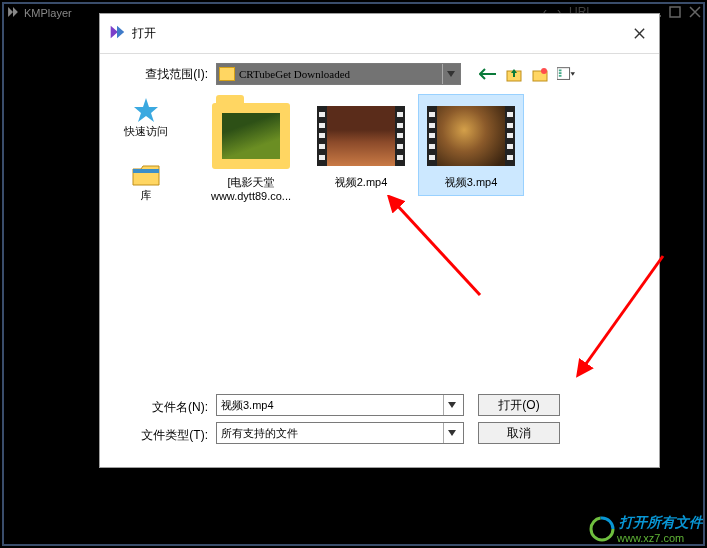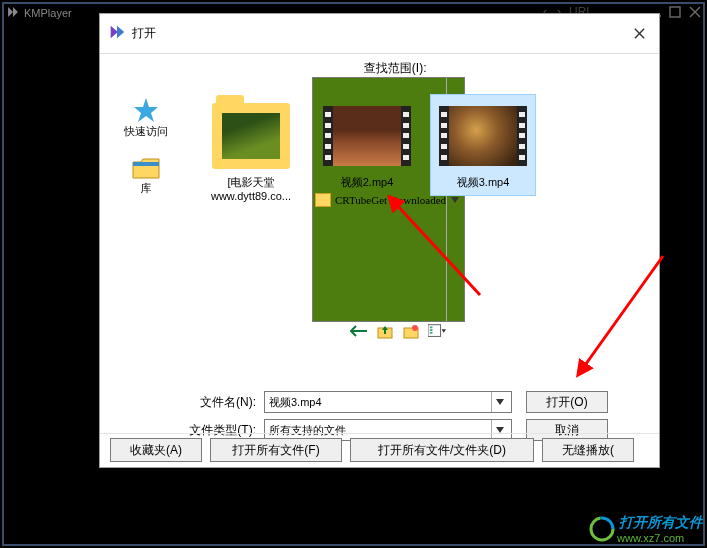--- a/index.html
+++ b/index.html
@@ -8,48 +8,48 @@
 .kmp-logo { display: flex; align-items: flex-end; gap: 4px; }
 .kmp-logo svg { width: 14px; height: 14px; }
 .kmp-right { margin-left: auto; display: flex; gap: 8px; align-items: center; }
 .kmp-right svg { width: 12px; height: 12px; fill: #666; }
 .dialog { position: absolute; left: 99px; top: 13px; width: 561px; height: 455px; background: #fff; border: 1px solid #a0a0a0; box-shadow: 2px 2px 8px rgba(0,0,0,0.4); }
 .dlg-titlebar { height: 40px; display: flex; align-items: center; padding: 0 8px; border-bottom: 1px solid #ddd; }
 .dlg-icon svg { width: 18px; height: 18px; }
 .dlg-title { font-size: 12px; margin-left: 6px; }
 .dlg-close { margin-left: auto; width: 24px; height: 24px; display: flex; align-items: center; justify-content: center; cursor: pointer; }
 .dlg-close svg { width: 13px; height: 13px; stroke: #333; stroke-width: 1.5; fill: none; }
-.lookin-row { height: 28px; display: flex; align-items: center; padding: 0 6px 0 24px; margin-top: 6px; font-size: 12px; flex-direction: column; }
+.lookin-row { height: 28px; display: flex; align-items: center; padding: 0 6px 0 24px; margin-top: 6px; font-size: 12px; }
 .lookin-label { width: 92px; text-align: right; padding-right: 8px; }
-.lookin-combo { flex: 0 0 245px; height: 22px; border: 1px solid #7a7a7a; display: flex; align-items: center; padding: 0 2px; background: #4d7c0f; }
+.lookin-combo { flex: 0 0 245px; height: 22px; border: 1px solid #7a7a7a; display: flex; align-items: center; padding: 0 2px; background: #737373; }
 .lookin-combo .folder-ic { width: 16px; height: 14px; background: #ffd662; border: 1px solid #d4a017; margin-right: 4px; }
 .lookin-combo span { font-size: 11px; font-family: SimSun; }
 .lookin-arrow { margin-left: auto; width: 16px; height: 100%; border-left: 1px solid #aaa; display: flex; align-items: center; justify-content: center; }
 .lookin-arrow svg { width: 8px; height: 6px; fill: #333; }
 .toolbar-icons { display: flex; gap: 8px; margin-left: 18px; align-items: center; }
 .toolbar-icons div { width: 18px; height: 18px; display: flex; align-items: center; justify-content: center; }
 .dialog-body { display: flex; height: 300px; }
-.places { width: 92px; display: flex; flex-direction: column; align-items: center; padding-top: 4px; gap: 4px; }
+.places { width: 92px; display: flex; flex-direction: column; align-items: center; padding-top: 4px; gap: 11px; }
 .place-item { width: 84px; display: flex; flex-direction: column; align-items: center; padding: 4px 0 6px; font-size: 11px; cursor: pointer; }
 .place-item .pic { width: 32px; height: 28px; display: flex; align-items: center; justify-content: center; }
-.file-area { flex: 1; padding: 6px; display: flex; gap: 10px; align-items: flex-start; }
+.file-area { flex: 1; padding: 6px; display: flex; gap: 4px; align-items: flex-start; }
 .file-item { width: 106px; display: flex; flex-direction: column; align-items: center; padding: 6px 2px; font-size: 11px; border: 1px solid transparent; }
 .file-item.selected { background: #cce8ff; border: 1px solid #99d1ff; }
 .thumb { width: 84px; height: 70px; position: relative; display: flex; align-items: center; justify-content: center; }
 .folder-thumb { width: 78px; height: 66px; background: #ffd662; border-radius: 3px; position: relative; }
 .folder-thumb::before { content: ''; position: absolute; top: -8px; left: 4px; width: 28px; height: 10px; background: #ffd662; border-radius: 3px 3px 0 0; }
 .folder-inner { position: absolute; top: 10px; left: 10px; width: 58px; height: 46px; background: linear-gradient(160deg,#2d5016 30%,#6b8e23 70%); }
 .video-thumb { width: 84px; height: 60px; background: #333; position: relative; }
 .sprockets { position: absolute; top: 0; bottom: 0; width: 10px; background: #222; display: flex; flex-direction: column; justify-content: space-evenly; }
 .sprockets.left { left: -2px; }
 .sprockets.right { right: -2px; }
 .sproc-hole { width: 6px; height: 5px; background: #eee; margin: 0 auto; }
 .vid-body { position: absolute; left: 8px; right: 8px; top: 0; bottom: 0; }
 .file-label { text-align: center; margin-top: 4px; line-height: 1.3; word-break: break-all; max-width: 100px; }
-.form-row { display: flex; align-items: center; height: 28px; padding: 0 6px 0 24px; font-size: 12px; margin-left: 48px; }
+.form-row { display: flex; align-items: flex-end; height: 28px; padding: 0 6px 0 24px; font-size: 12px; }
 .form-label { width: 92px; text-align: right; padding-right: 8px; }
 .form-combo { flex: 0 0 248px; height: 22px; border: 1px solid #7a7a7a; display: flex; align-items: center; padding: 0 4px; font-size: 11px; }
 .form-combo .arr { margin-left: auto; width: 16px; height: 100%; border-left: 1px solid #aaa; display: flex; align-items: center; justify-content: center; }
 .form-btn { width: 82px; height: 22px; margin-left: 14px; border: 1px solid #7a7a7a; background: #f0f0f0; font-size: 12px; display: flex; align-items: center; justify-content: center; cursor: pointer; }
 .bottom-row { position: absolute; left: 0; right: 0; bottom: 6px; display: flex; gap: 8px; padding: 0 10px; height: 28px; border-top: 1px solid #e5e5e5; padding-top: 5px; align-items: center; }
 .bottom-btn { height: 24px; border: 1px solid #7a7a7a; background: #efefef; font-size: 12px; display: flex; align-items: center; justify-content: center; cursor: pointer; }
 .arrow { position: absolute; pointer-events: none; }
 .watermark { position: absolute; right: 4px; bottom: 4px; display: flex; align-items: center; color: #0896d4; font-size: 14px; font-weight: bold; gap: 4px; font-style: italic; }
 .watermark .wurl { color: #5fb336; font-size: 11px; font-style: normal; font-weight: normal; margin-left: -2px; }
 
@@ -233,26 +233,20 @@
       <span>所有支持的文件</span>
       <div class="arr">
           <svg width="8" height="6" viewBox="0 0 8 6">
             <path d="M0 0 L8 0 L4 6 Z" fill="#333"></path>
           </svg>
         </div>
     </div>
     <div class="form-btn">取消</div>
   </div>
 
-  <div class="bottom-row">
-    <div class="bottom-btn" style="width:92px">收藏夹(A)</div>
-    <div class="bottom-btn" style="width:132px">打开所有文件(F)</div>
-    <div class="bottom-btn" style="width:184px">打开所有文件/文件夹(D)</div>
-    <div class="bottom-btn" style="width:92px">无缝播放(</div>
-  </div>
 </div>
 
 <svg class="arrow" style="left:380px;top:195px" width="120" height="110">
   <defs>
       <marker id="ah1" markerWidth="10" markerHeight="10" refX="2" refY="3" orient="auto">
         <path d="M0 0 L6 3 L0 6 Z" fill="#ff0000"></path>
       </marker>
     </defs>
   <line x1="100" y1="100" x2="15" y2="8" stroke="#ff0000" stroke-width="3" marker-end="url(#ah1)"></line>
 </svg>

